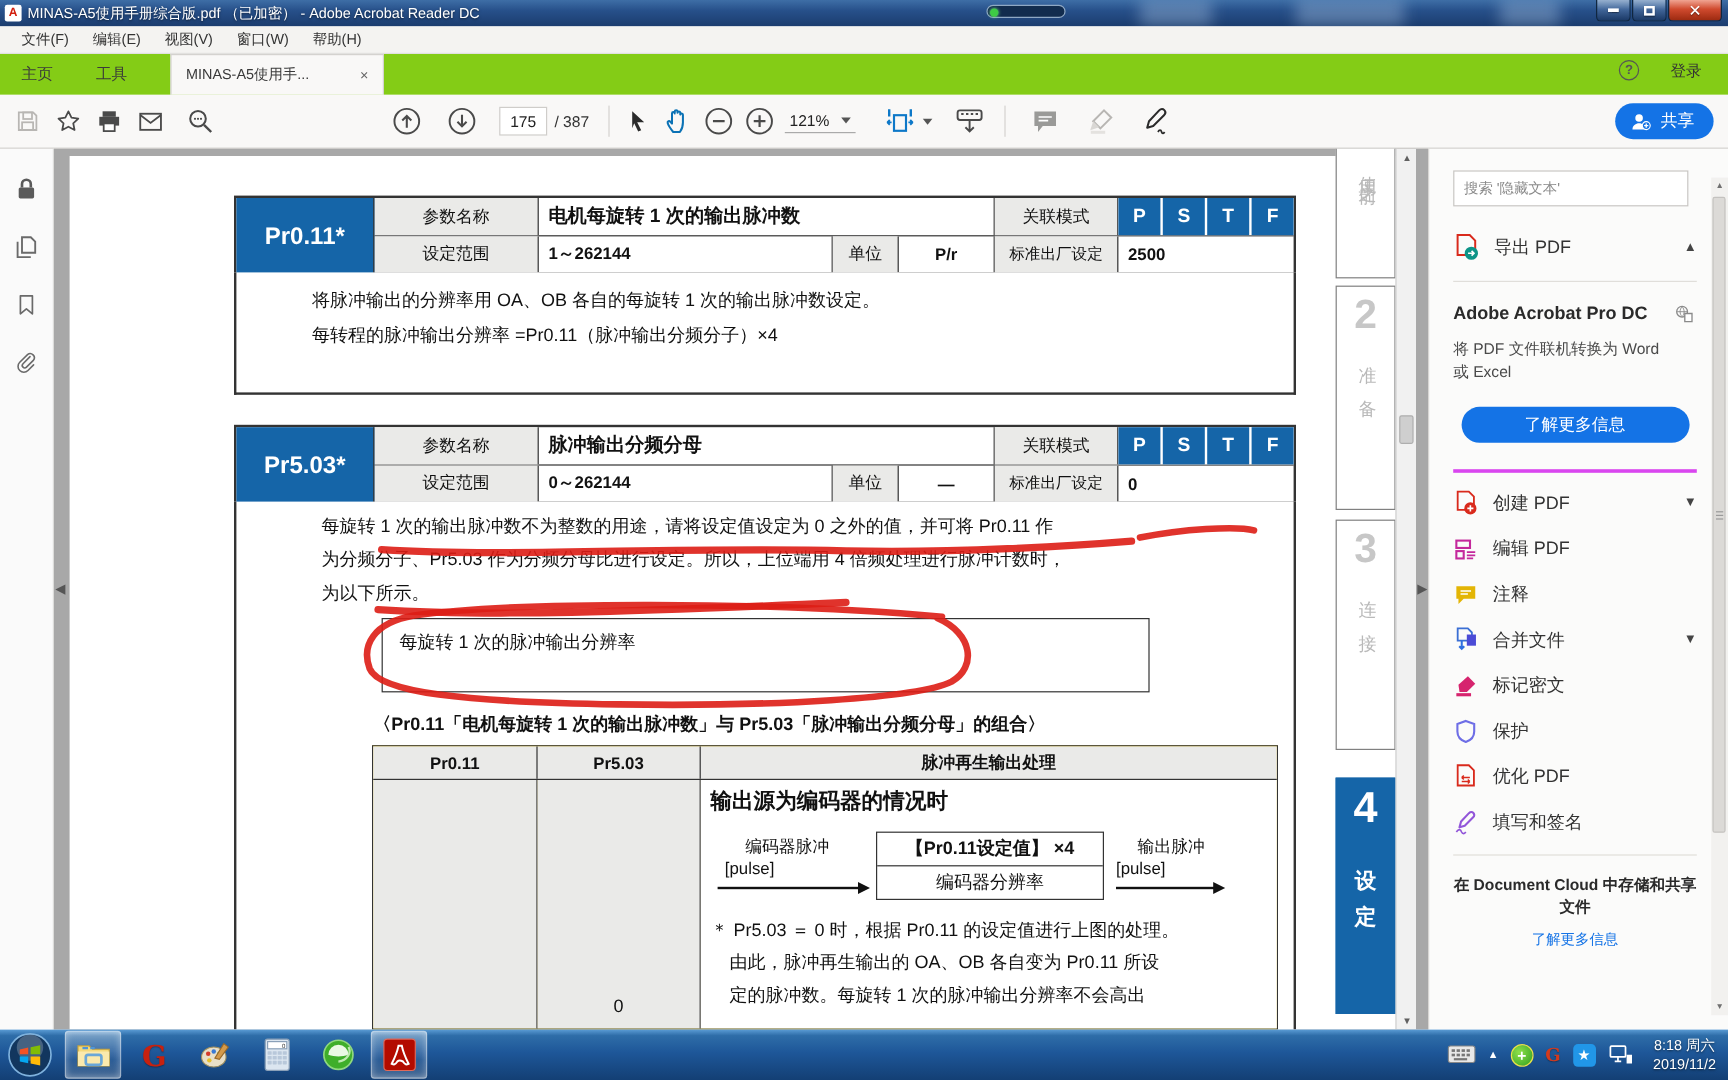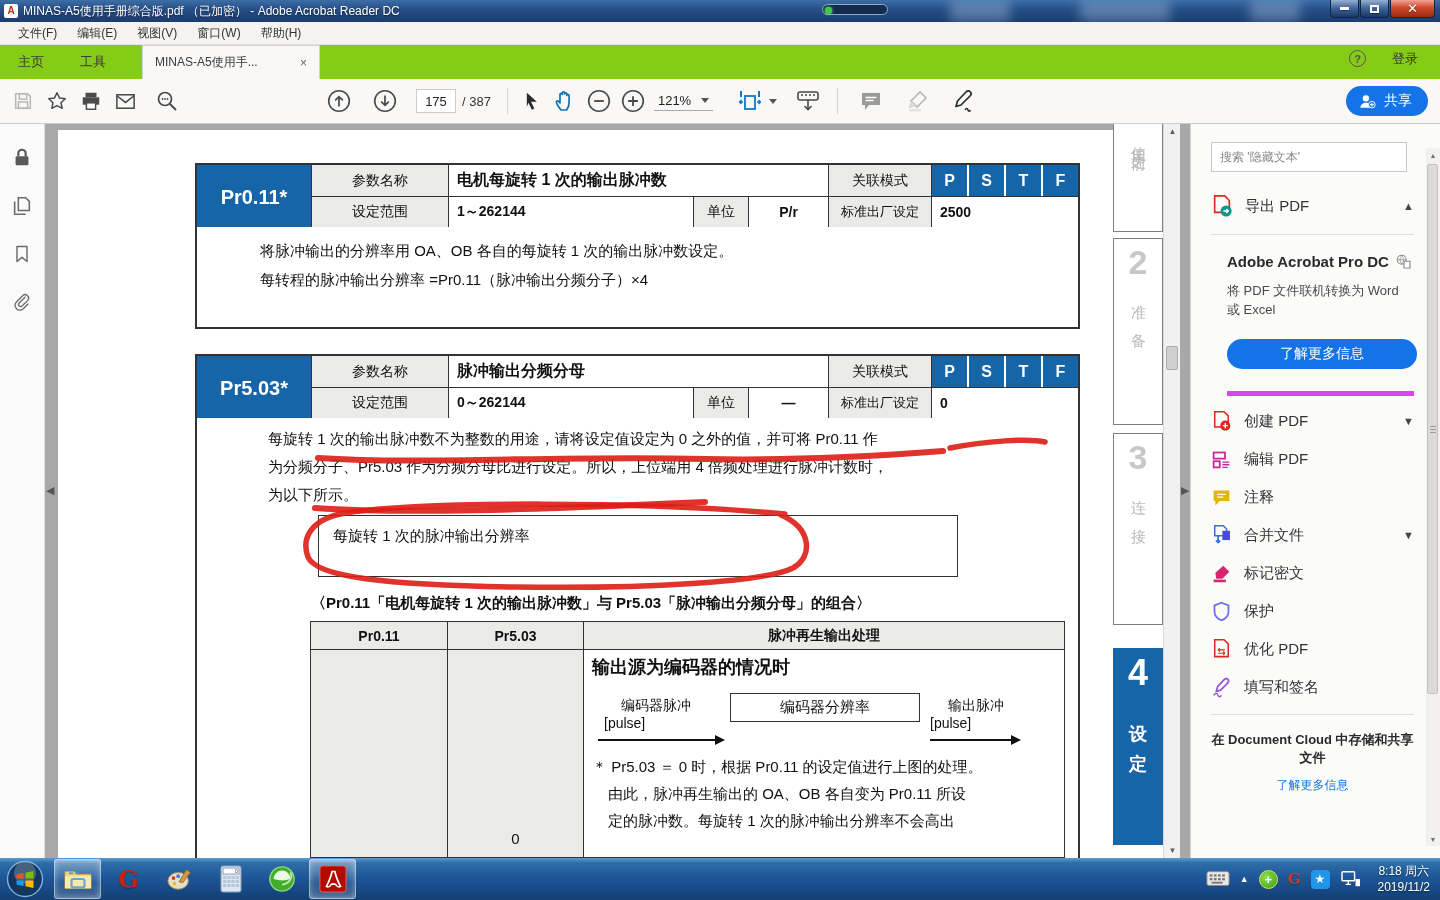--- a/index.html
+++ b/index.html
@@ -126,21 +126,21 @@
 
   .annot { position:absolute; left:0; top:0; pointer-events:none; }
 
   
   .rightpanel { position:relative; width:250px; height:734px; background:#fbfbfa; border-left:1px solid #d8d6d3; padding:18px 26px 0 20px; }
   .search-box { width:196px; height:30px; border:1px solid #c8c6c3; background:#fff; font-size:12px; color:#777; padding:0 8px; }
   .search-box::placeholder { color:#8a8a8a; }
   .export-row { display:flex; align-items:center; margin-top:22px; padding-bottom:16px; border-bottom:1px solid #e0deda; }
   .export-row .elabel { font-size:15px; color:#323232; margin-left:12px;text-align:right; }
   .chev { margin-left:auto; font-size:11px; color:#444; }
-  .promo { padding:18px 0 0; border-bottom:5px solid #d946ef;margin-left:16px; }
+  .promo { padding:18px 0 0; border-bottom:3px solid #d946ef; }
   .promo-title-row { display:flex; align-items:flex-start; }
   .promo-title { font-size:15px; font-weight:bold; color:#2a2a2a; }
   .promo-text { font-size:13px; color:#4a4a4a; margin-top:10px; line-height:19px; }
   .learn-btn { margin:20px auto 22px; width:190px; height:30px; background:#1473e6; border-radius:16px; color:#fff;
     font-size:14px; display:flex; align-items:center; justify-content:center; }
   .tools-list { padding-top:6px; border-bottom:1px solid #e0deda; padding-bottom:8px; }
   .tool-row { display:flex; align-items:center; height:38px; }
   .tool-row .tlabel { font-size:15px; color:#323232; margin-left:12px; }
   .panel-footer { text-align:center; padding-top:16px; }
   .pf-title { font-size:13px; font-weight:bold; color:#2a2a2a; line-height:18px; }
@@ -442,20 +442,21 @@
           <div class="cb-cell cb-gray cb-val" style="width:136px">0</div>
           <div class="cb-cell cb-main">
             <div class="case-title">输出源为编码器的情况时</div>
             <div class="diagram">
               <div class="dg-side" style="width:128px; margin-top:8px;">
                 <span class="lab">编码器脉冲</span>
                 <span class="lab" style="text-align:left; padding-left:12px;">[pulse]</span>
                 <div class="dg-arrow" style="width:118px; margin-left:6px;"></div>
               </div>
               <div class="fraction">
+                <div class="num b">【Pr0.11设定值】 ×4</div>
                 <div class="den">编码器分辨率</div>
               </div>
               <div class="dg-side" style="width:92px; margin-top:8px;">
                 <span class="lab">输出脉冲</span>
                 <span class="lab" style="text-align:left;">[pulse]</span>
                 <div class="dg-arrow" style="width:82px;"></div>
               </div>
             </div>
             <div class="note">
               <div>＊ Pr5.03 ＝ 0 时，根据 Pr0.11 的设定值进行上图的处理。</div>

